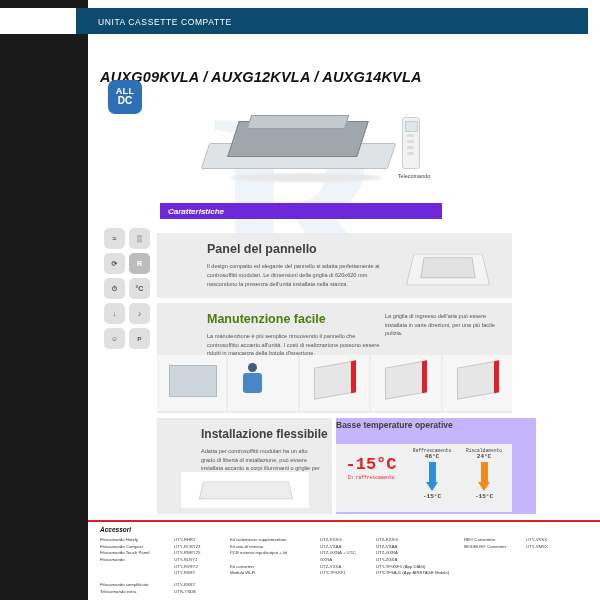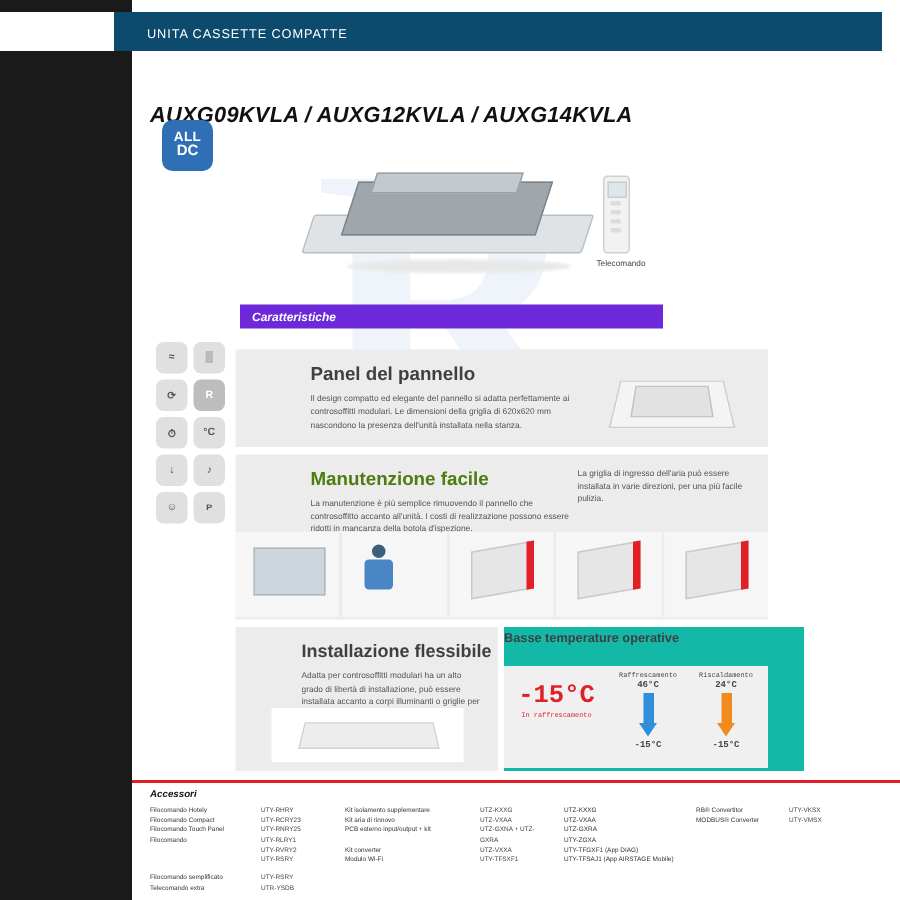--- a/index.html
+++ b/index.html
@@ -69,21 +69,21 @@
   .duct{position:absolute;left:14px;top:9px;width:40px;height:30px;background:#e6e6e6;border:1px solid #c9c9c9;transform:skewY(-10deg);}
   .duct .red{position:absolute;right:-1px;top:-1px;width:5px;height:32px;background:#e21f26;}
   
   .p3{position:absolute;left:157px;top:418px;width:175px;height:96px;background:#ececec;}
   .p3 h3{margin:0;padding:9px 0 0 44px;font-size:12px;color:#3f3f3f;font-weight:bold;}
   .p3 p{margin:0;padding:6px 10px 0 44px;font-size:5.6px;color:#555;line-height:1.55;}
   .p3 .pic{position:absolute;left:24px;top:54px;width:128px;height:36px;background:#fff;}
   .p3 .pic .ceil{position:absolute;left:20px;top:8px;width:88px;height:18px;background:#ededed;border:1px solid #d3d3d3;
        transform:perspective(100px) rotateX(28deg);}
   
-  .p4{position:absolute;left:336px;top:418px;width:200px;height:96px;background:#14b8a6;}
+  .p4{position:absolute;left:336px;top:418px;width:200px;height:96px;background:#c4b5fd;}
   .p4 h4{margin:0;padding:2px 0 0 0;font-size:8.5px;color:#3f3f3f;font-weight:bold;}
   .tempbox{position:absolute;left:0;top:26px;width:176px;height:68px;background:#f0f0f0;font-family:Liberation Mono, monospace;}
   .bigtemp{position:absolute;left:6px;top:12px;width:58px;text-align:center;}
   .bigtemp .v{font-size:17px;font-weight:bold;color:#e21f26;line-height:1;}
   .bigtemp .s{font-size:4.6px;color:#e21f26;margin-top:2px;}
   .arrows{position:absolute;left:70px;top:2px;width:104px;height:64px;display:flex;}
   .acol{flex:1;text-align:center;}
   .acol .cap{font-size:4.6px;color:#444;margin-top:2px;}
   .acol .top{font-size:6px;font-weight:bold;color:#444;}
   .bar{margin:2px auto 0;width:13px;height:30px;position:relative;}

